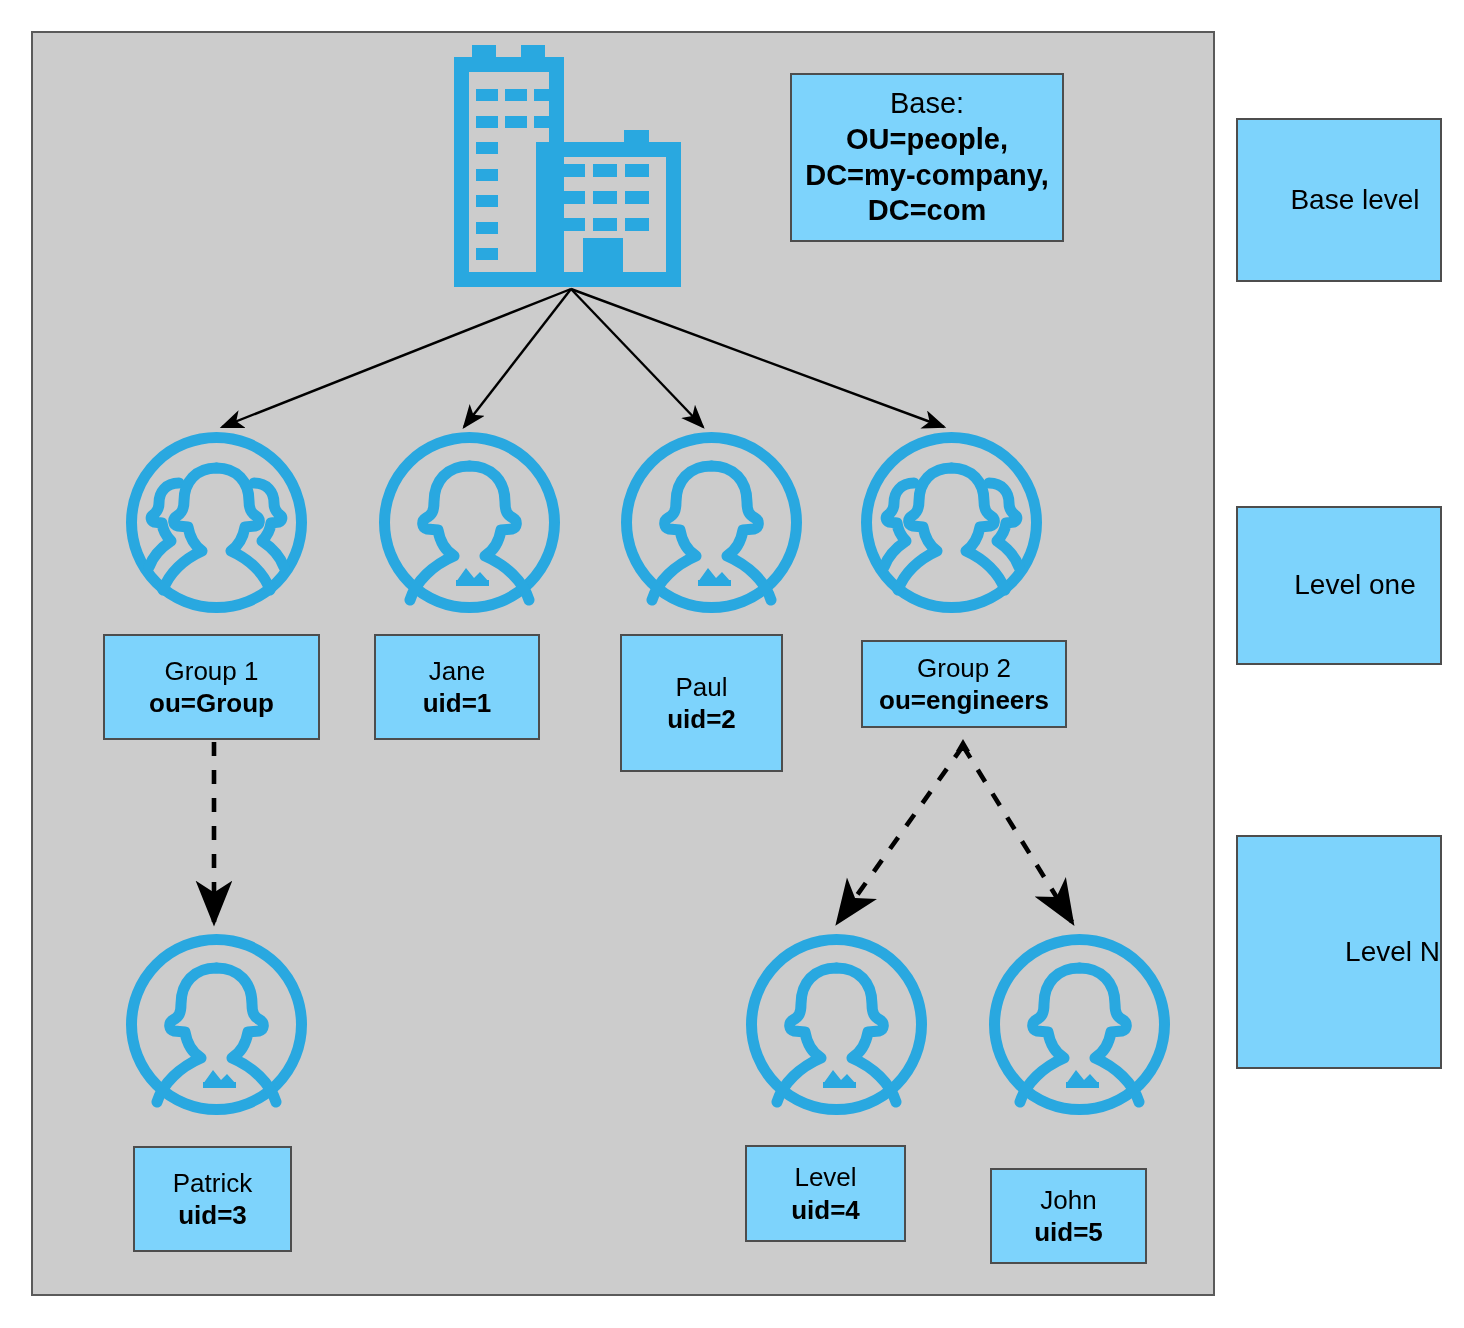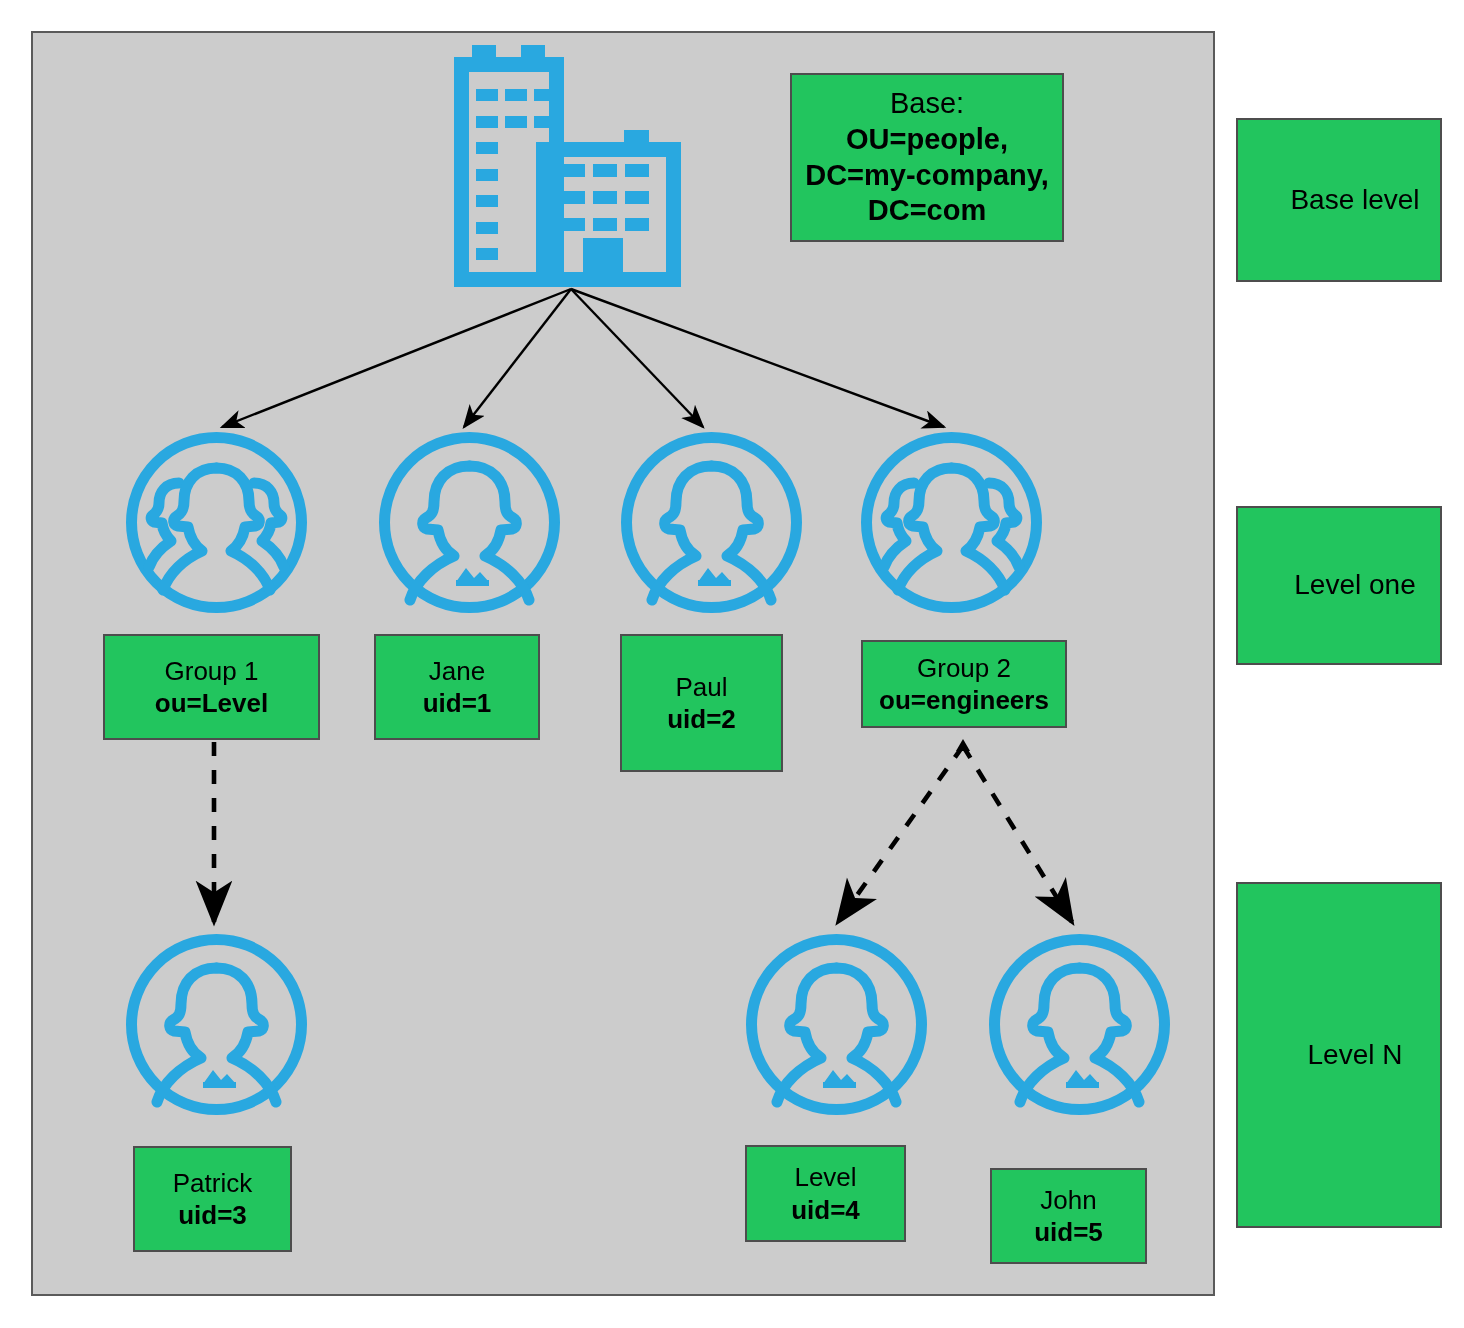--- a/index.html
+++ b/index.html
@@ -25,21 +25,21 @@
     top: 31px;
     width: 1184px;
     height: 1265px;
     background: #cccccc;
     border: 2px solid #5a5a5a;
     box-sizing: border-box;
   }
   
   .box {
     position: absolute;
-    background: #22c55e;
+    background: #7dd3fc;
     border: 2px solid #4d4d4d;
     box-sizing: border-box;
     display: flex;
     flex-direction: column;
     align-items: center;
     justify-content: center;
     text-align: center;
     color: #000000;
     line-height: 1.24;
   }
@@ -56,21 +56,21 @@
   .level-box {
     width: 206px;
     font-size: 28px;
     font-weight: 400;
     border-width: 2px;
     border-color: #4d4d4d;
     padding-left: 32px;
   }
   .level-base   { left: 1236px; top: 118px; height: 164px; }
   .level-one    { left: 1236px; top: 506px; height: 159px; }
-  .level-n      { left: 1236px; top: 882px; height: 346px; }
+  .level-n      { left: 1236px; top: 835px; height: 234px; align-items: flex-end; }
 
   .node-box { font-size: 26px; align-items: center; }
 
   .box-group1 { left: 103px; top: 634px; width: 217px; height: 106px; }
   .box-jane   { left: 374px; top: 634px; width: 166px; height: 106px; }
   .box-paul   { left: 620px; top: 634px; width: 163px; height: 138px; }
   .box-group2 { left: 861px; top: 640px; width: 206px; height: 88px; }
 
   .box-patrick { left: 133px; top: 1146px; width: 159px; height: 106px; }
   .box-anna    { left: 745px; top: 1145px; width: 161px; height: 97px; }
@@ -247,21 +247,21 @@
         <path d="M92.5,38 C72,38 60,52 60,71 C60,79 58,83 53,86 C48,89 49,95 54,96
                  L64,97 C66,108 71,116 78,121 C60,129 45,143 39,160"></path>
         <path d="M92.5,38 C113,38 125,52 125,71 C125,79 127,83 132,86 C137,89 136,95 131,96
                  L121,97 C119,108 114,116 107,121 C125,129 140,143 146,160"></path>
       </g>
     </svg>
   </div>
 
   <div class="box node-box box-group1">
     <span class="ln1">Group 1</span>
-    <span class="ln2">ou=Level</span>
+    <span class="ln2">ou=Group</span>
   </div>
   <div class="box node-box box-jane">
     <span class="ln1">Jane</span>
     <span class="ln2">uid=1</span>
   </div>
   <div class="box node-box box-paul">
     <span class="ln1">Paul</span>
     <span class="ln2">uid=2</span>
   </div>
   <div class="box node-box box-group2">

